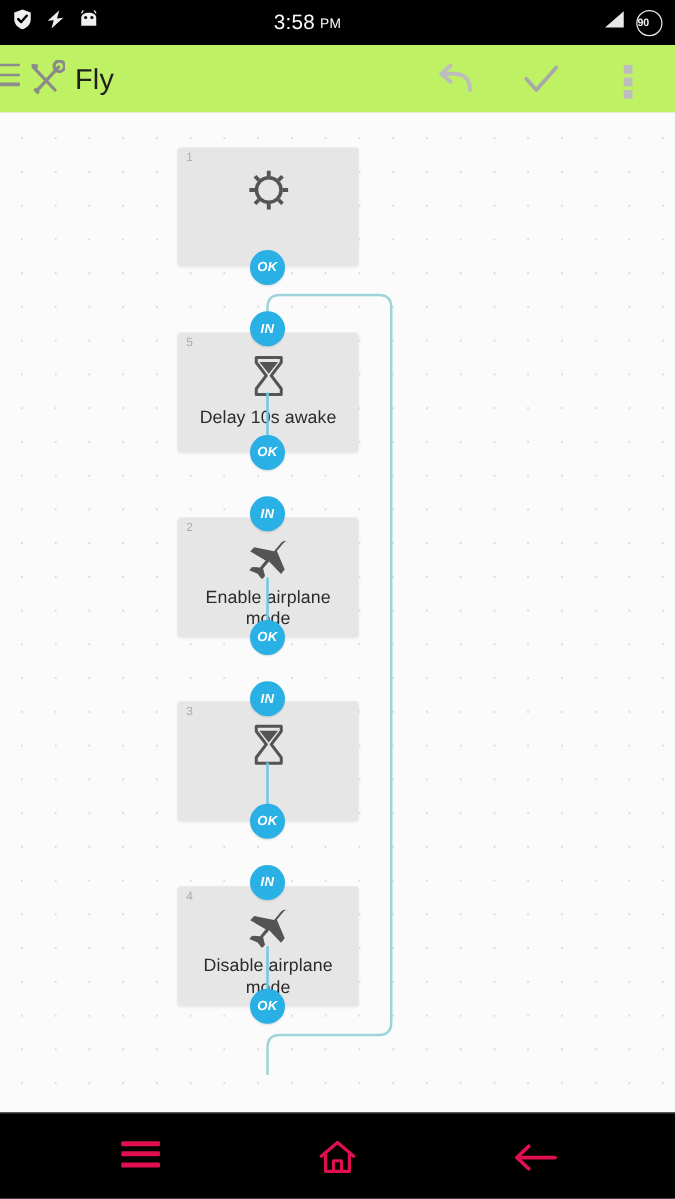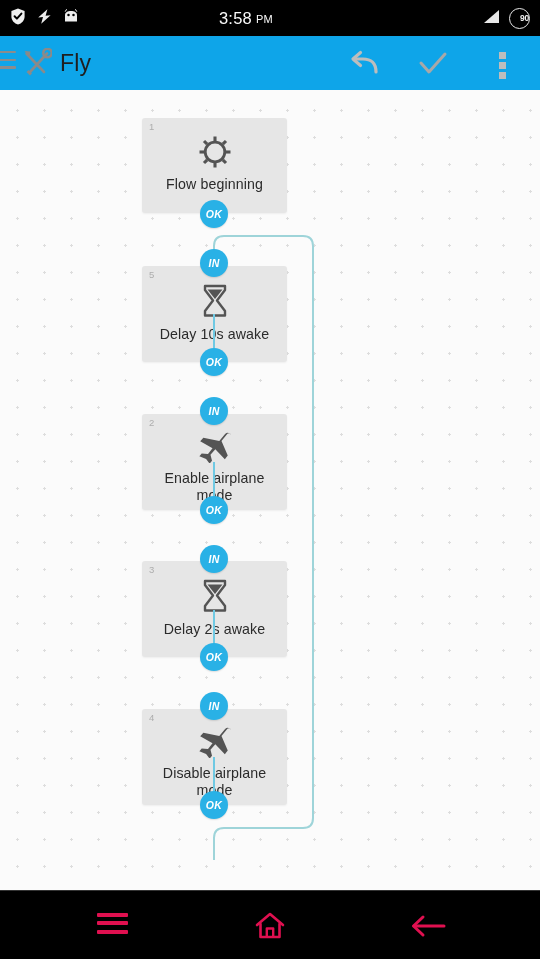--- a/index.html
+++ b/index.html
@@ -19,28 +19,28 @@
   }
   .sb-left{position:absolute;left:10px;top:0;height:36px;display:flex;align-items:center;gap:11px;}
   .sb-center{position:absolute;left:0;top:0;width:492px;height:36px;display:flex;align-items:center;justify-content:center;gap:4px;}
   .sb-right{position:absolute;right:10px;top:0;height:36px;display:flex;align-items:center;gap:9px;}
   .sb-time{color:#fbfbfb;font-size:16.5px;letter-spacing:.2px;}
   .sb-ampm{color:#fbfbfb;font-size:11px;font-weight:normal;letter-spacing:.3px;position:relative;top:1px;}
   .sb-ico{display:block;}
   .batt{
     width:19px;height:19px;border-radius:50%;
     border:1.6px solid #e9e9e9;
-    display:flex;align-items:center;justify-content:flex-end;
+    display:flex;align-items:center;justify-content:flex-start;
     color:#f2f2f2;font-size:8.5px;font-weight:bold;letter-spacing:-.2px;
   }
 
   
   .toolbar{
     position:absolute;left:0;top:36px;width:540px;height:54px;
-    background:#0ea5e9;
+    background:#bef264;
     border-bottom:1px solid #cfcfcf;
   }
   .tb-burger{position:absolute;left:-6px;top:15px;width:22px;}
   .tb-burger i{display:block;height:2.2px;background:#8c8c8c;margin-bottom:5.5px;border-radius:1px;}
   .tb-tools{position:absolute;left:22px;top:12px;}
   .tb-title{
     position:absolute;left:60px;top:0;height:54px;
     display:flex;align-items:center;
     font-size:23px;color:#1f1f1f;letter-spacing:.2px;
   }
@@ -218,21 +218,20 @@
               <path d="M17 28 L17 32.5"></path>
             <path d="M1.5 17 L6 17"></path>
               <path d="M28 17 L32.5 17"></path>
             <path d="M6 6 L9.2 9.2"></path>
               <path d="M24.8 24.8 L28 28"></path>
             <path d="M28 6 L24.8 9.2"></path>
               <path d="M9.2 24.8 L6 28"></path>
           </g>
         </svg>
       </div>
-      <div class="blk-label">Flow beginning</div>
     </div>
 
     <div class="block" style="top:176px;height:96px;">
       <div class="blk-num">5</div>
       <div class="blk-icon">
         <svg width="30" height="36" viewBox="0 0 30 36">
           <path d="M5 3 L25 3 L25 7 L17 17.5 L25 28 L25 32.5 L5 32.5 L5 28 L13 17.5 L5 7 Z" fill="none" stroke="#545454" stroke-width="2.4" stroke-linejoin="round"></path>
           <path d="M7.5 6.5 L22.5 6.5 L15 16 Z" fill="#545454"></path>
         </svg>
       </div>
@@ -250,21 +249,20 @@
     </div>
 
     <div class="block" style="top:471px;height:96px;">
       <div class="blk-num">3</div>
       <div class="blk-icon">
         <svg width="30" height="36" viewBox="0 0 30 36">
           <path d="M5 3 L25 3 L25 7 L17 17.5 L25 28 L25 32.5 L5 32.5 L5 28 L13 17.5 L5 7 Z" fill="none" stroke="#545454" stroke-width="2.4" stroke-linejoin="round"></path>
           <path d="M7.5 6.5 L22.5 6.5 L15 16 Z" fill="#545454"></path>
         </svg>
       </div>
-      <div class="blk-label">Delay 2s awake</div>
     </div>
 
     <div class="block" style="top:619px;height:96px;">
       <div class="blk-num">4</div>
       <div class="blk-icon">
         <svg width="38" height="32" viewBox="0 0 38 32">
           <path d="M36 5.5 C35 3 32.5 2.4 30.5 4.2 L24 10.4 L8.5 5.6 L5 8.7 L16.5 17.1 L11.4 22.3 L5.2 21.1 L2.6 23.6 L9 27 L12 32 L14.7 29.4 L13.8 23.2 L19.2 18.2 L27.6 29.2 L30.9 25.9 L26.2 10.6 L32.6 4.4 C34.3 2.8 35.6 4 36 5.5 Z" fill="#545454" transform="rotate(-6 19 17)"></path>
         </svg>
       </div>
       <div class="blk-label">Disable airplane mode</div>

